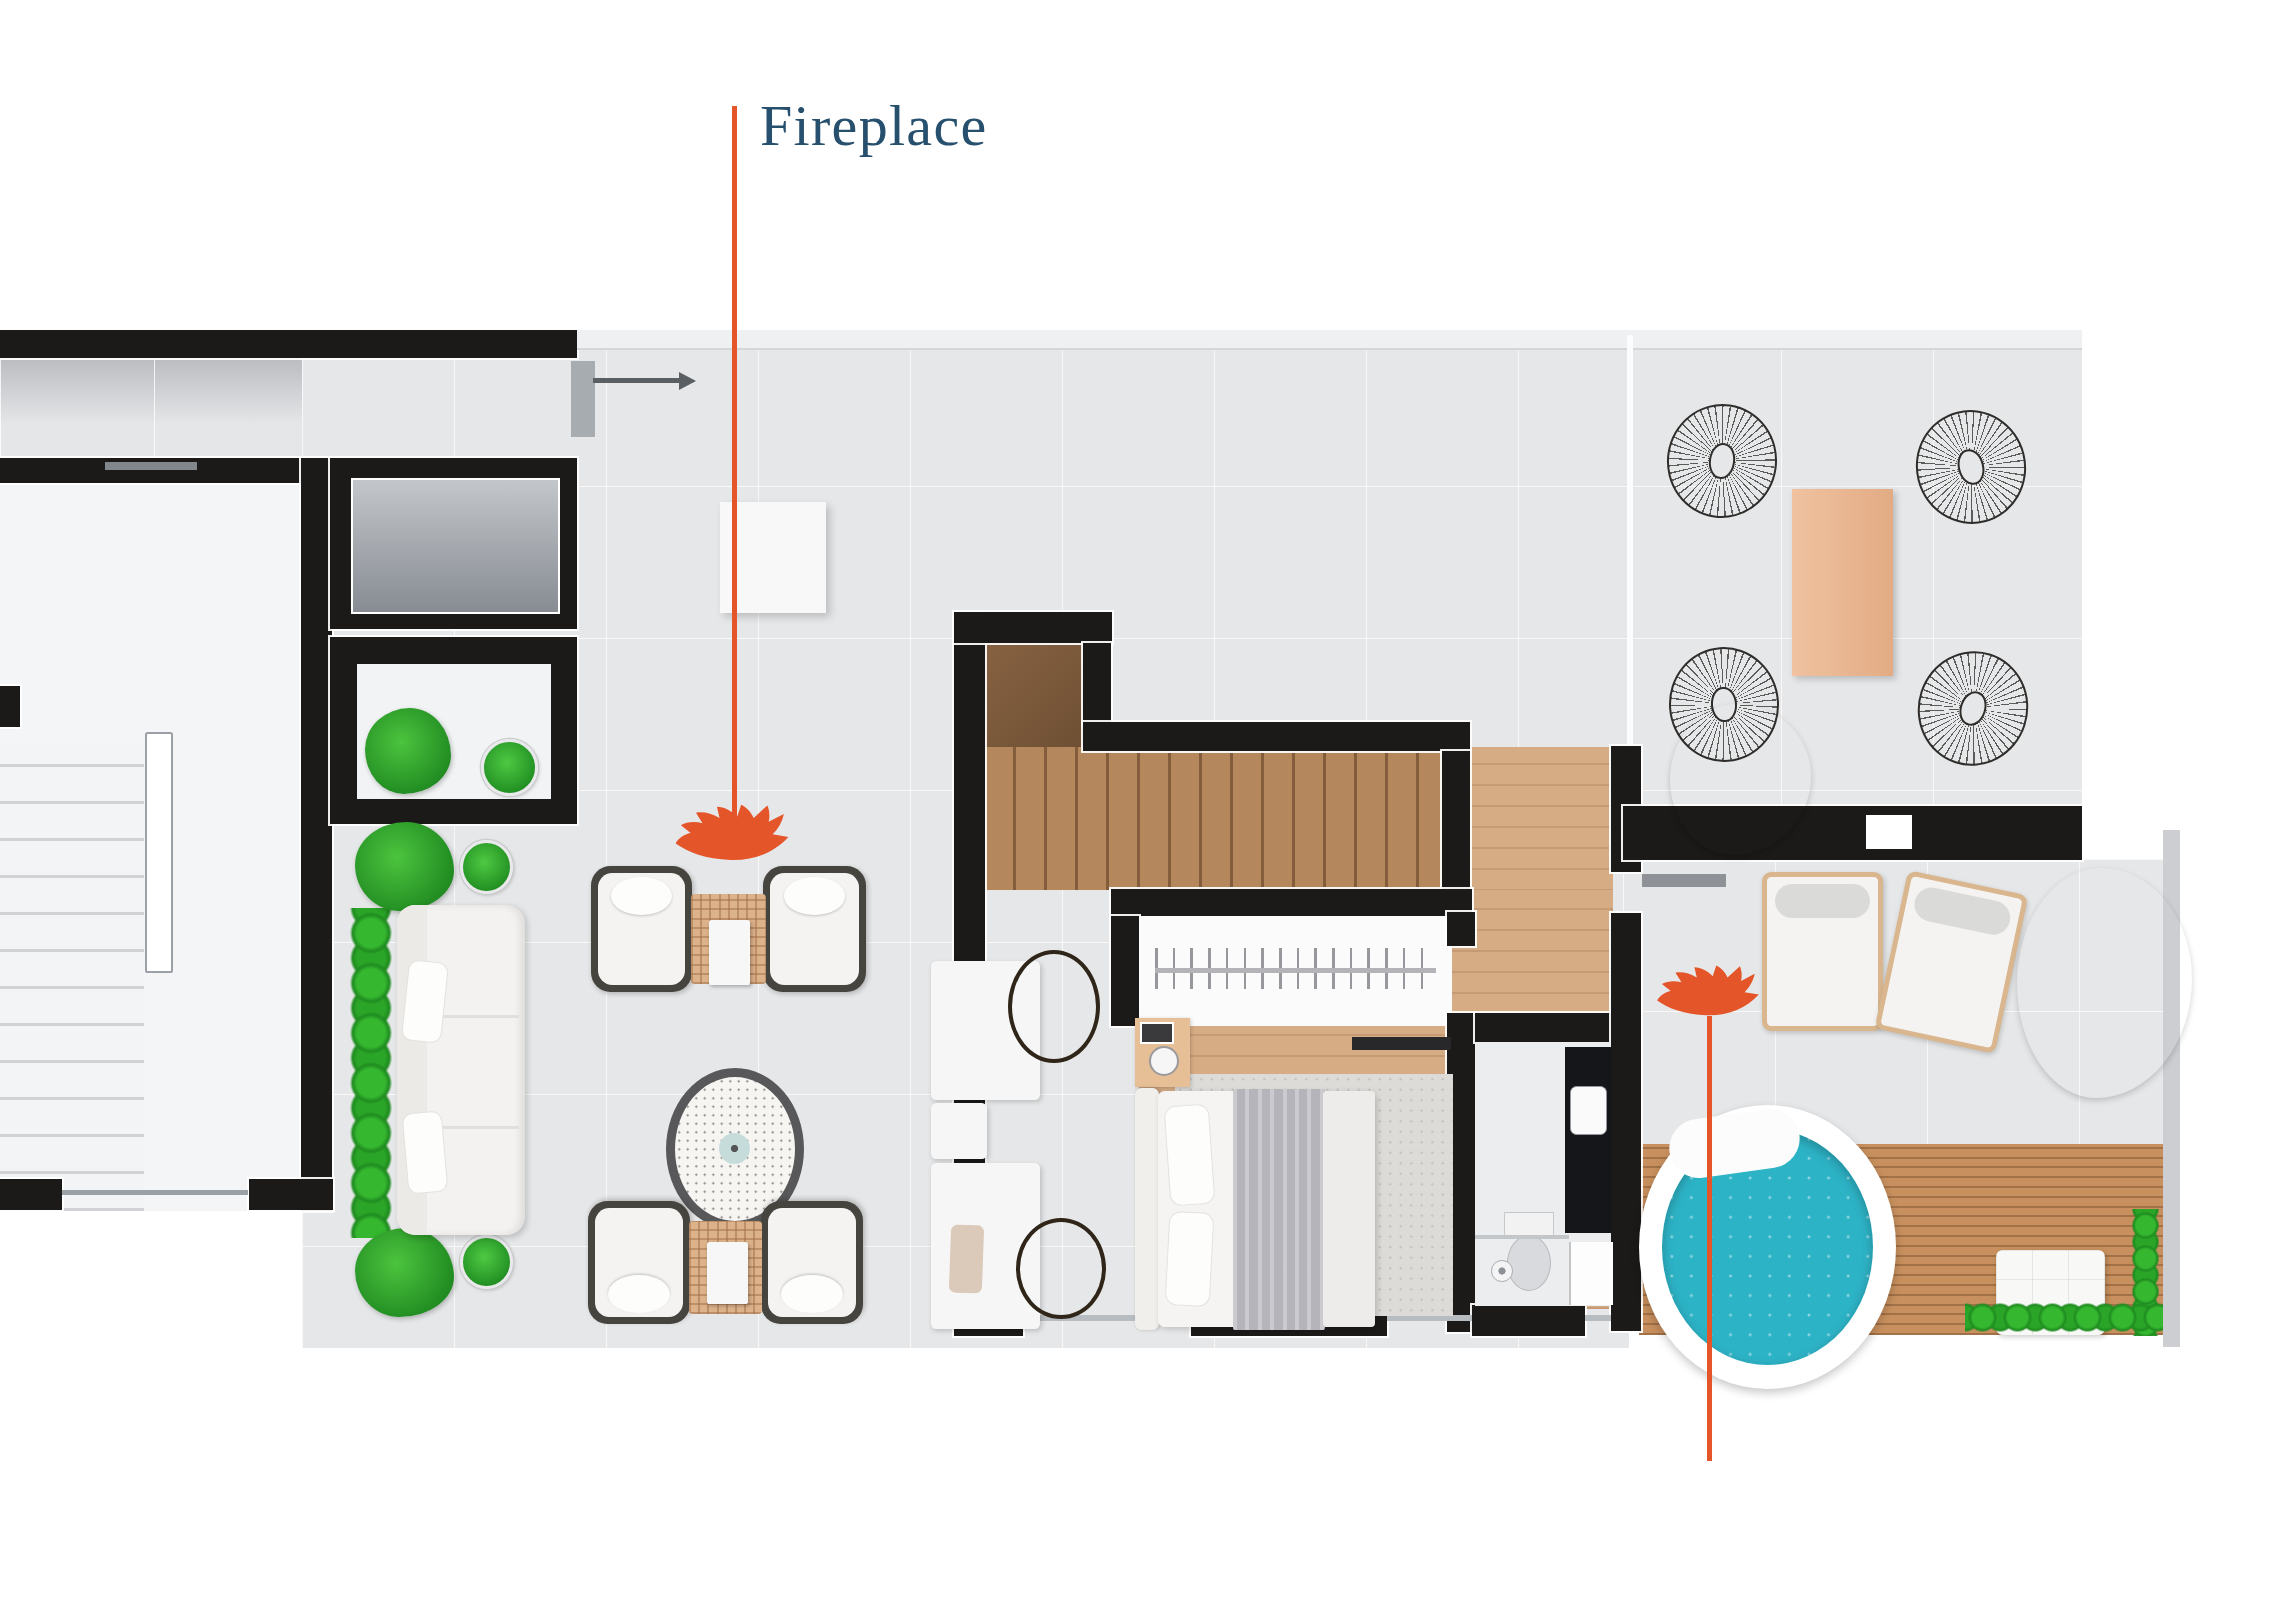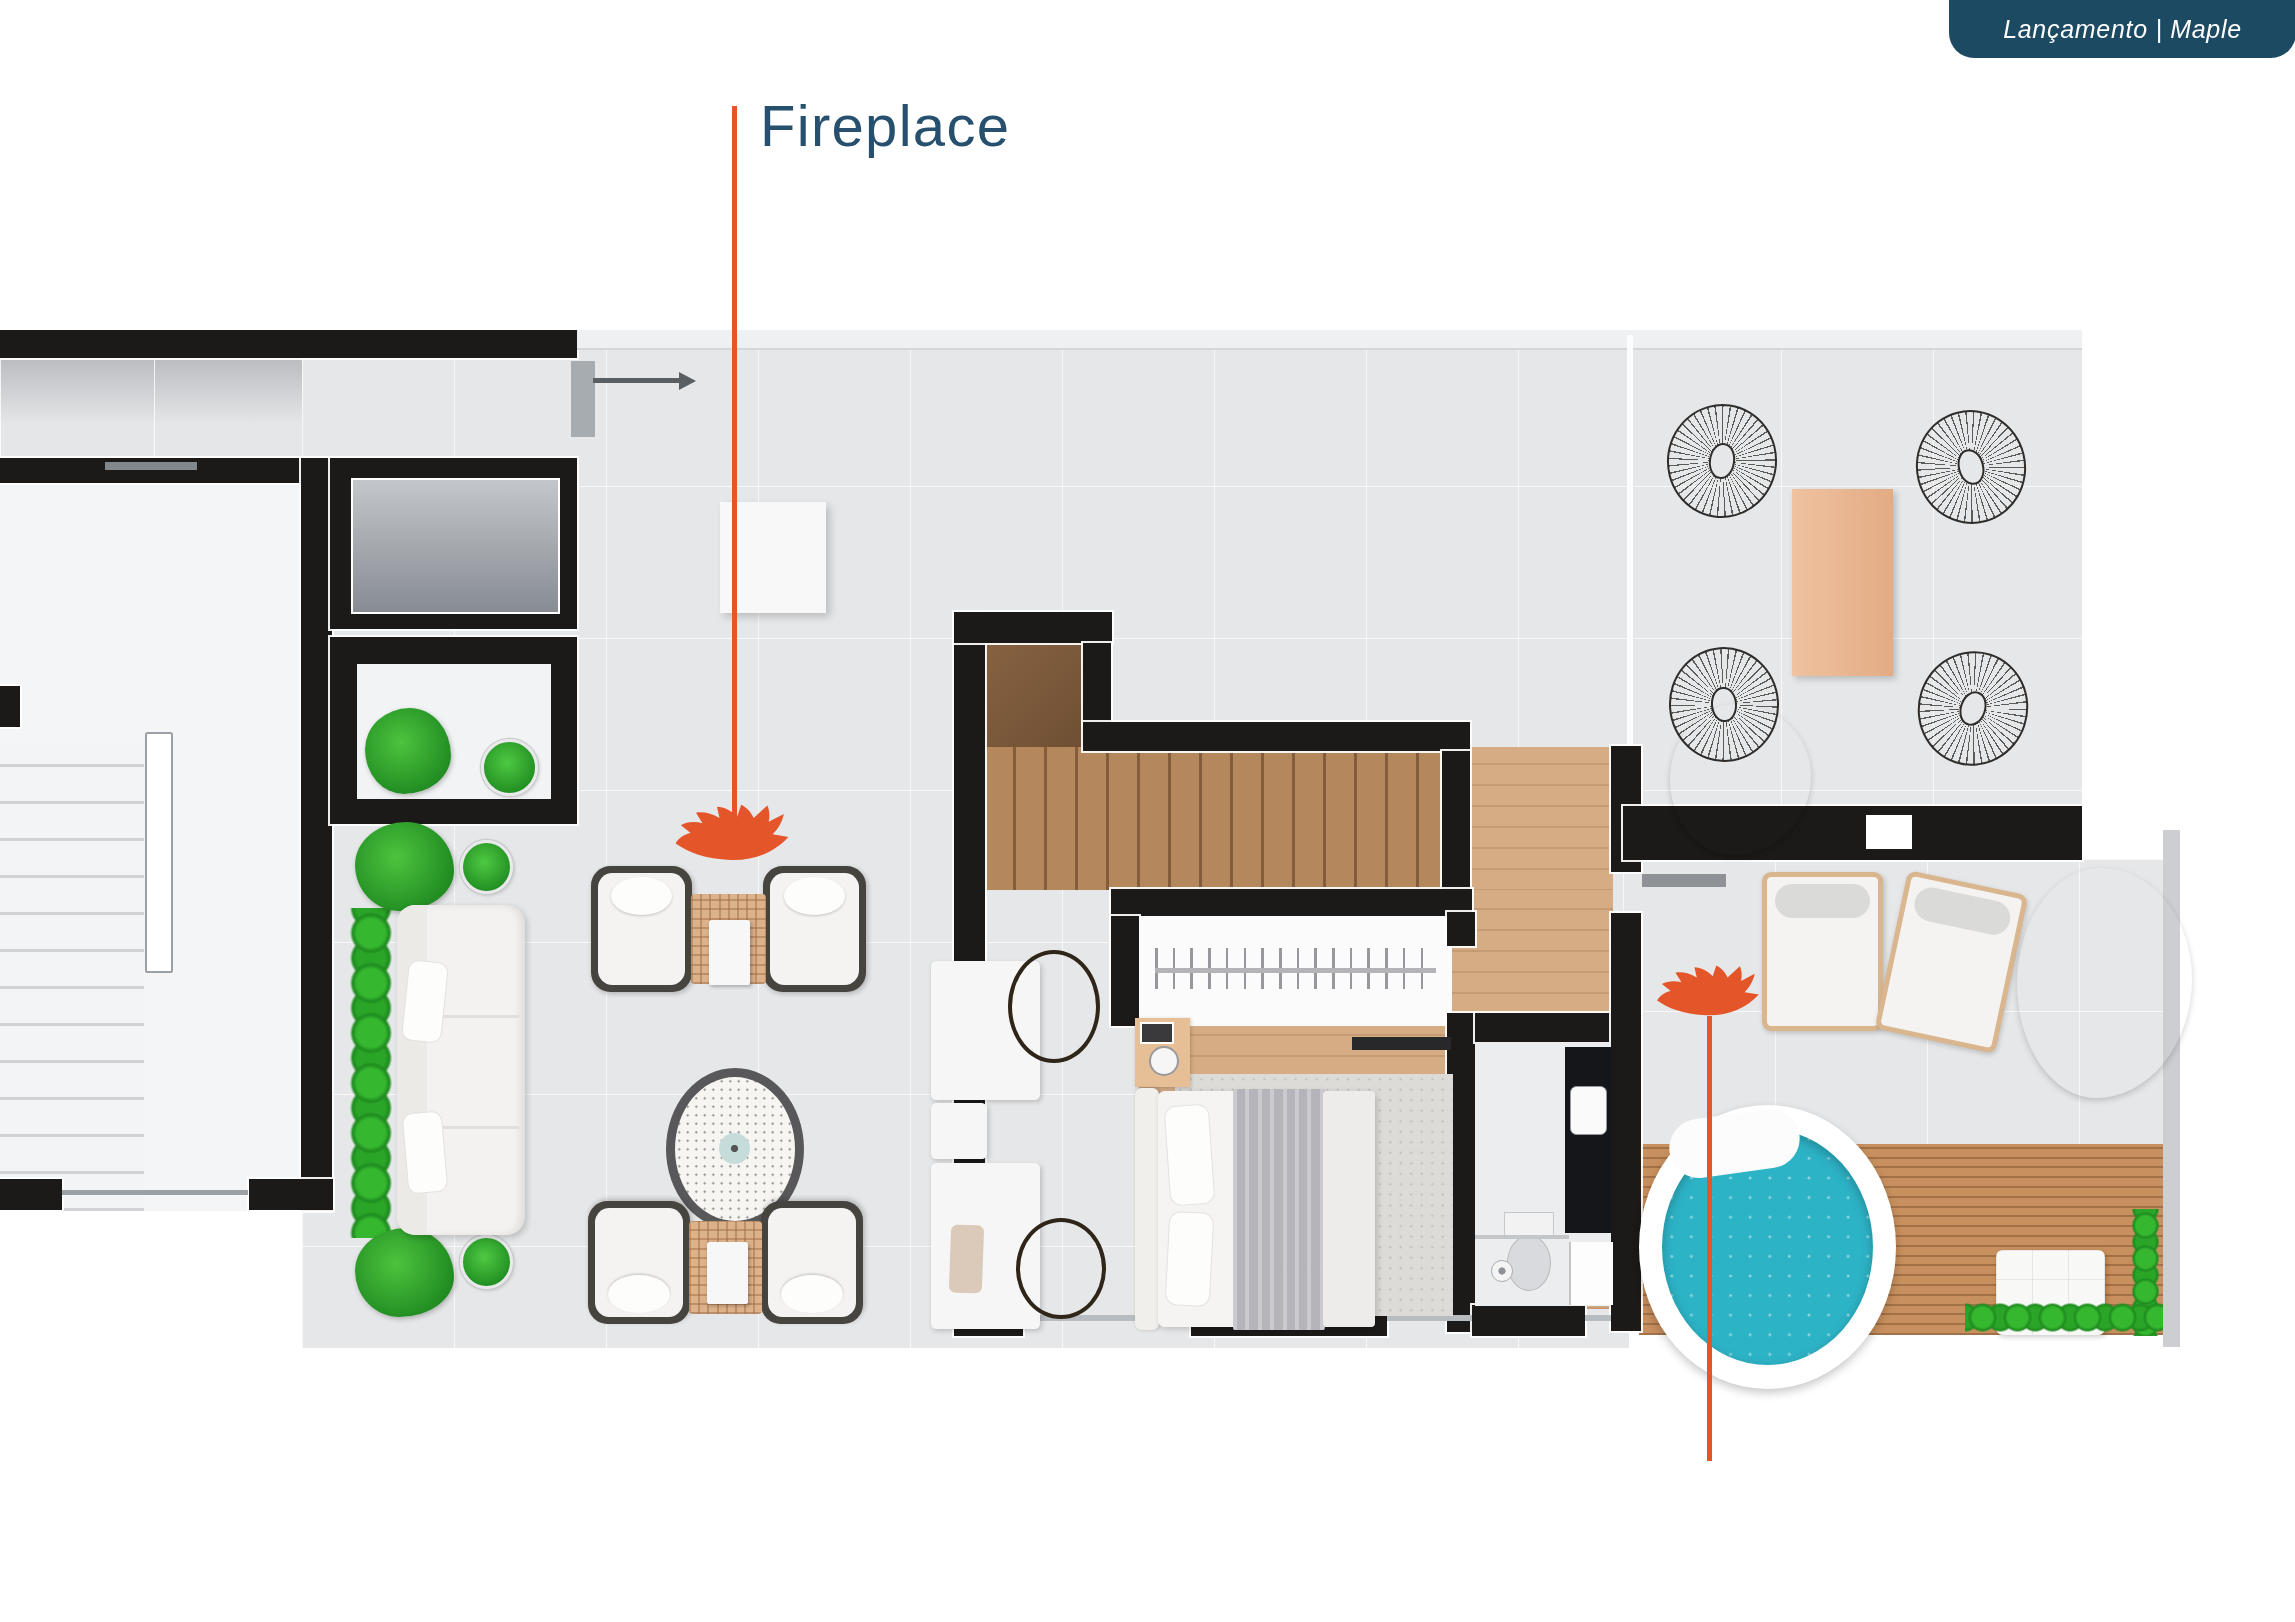--- a/index.html
+++ b/index.html
@@ -247,25 +247,22 @@
   <div class="abs" style="left:1669px;top:1114px;width:131px;height:59px;background:#fcfcfc;border-radius:29.4px;transform:rotate(-8deg);"></div>
 
   <div class="ottoman" style="left:1996px;top:1250px;width:109px;height:85px;"></div>
   <div class="hedge-y" style="left:2129px;top:1209px;width:33px;height:127px;background-size:33px 33px,33px 33px;background-position:50% 0,50% 16.4px;"></div>
   <div class="hedge-x" style="left:1965px;top:1300px;width:198px;height:35px;"></div>
 
   <div class="leader" style="left:732px;top:106px;height:715px;"></div>
   <svg class="leaf" style="left:673px;top:804px;" width="118" height="58" viewBox="0 0 180 88">
     <path fill="var(--accent-orange,#e4552a)" d="M4 60 C22 73 50 84 88 85 C124 86 154 74 176 50 L152 46 C161 37 167 26 169 15 L146 27 C148 18 147 9 144 2 L123 21 C119 12 112 5 104 1 L98 19 C89 10 78 4 67 4 L71 21 C59 14 46 11 35 13 L45 29 C33 26 21 27 12 32 L27 44 C17 46 8 52 4 60 Z"></path>
   </svg>
-  <div class="plan-label" style="left:760px;top:92px;">Fireplace</div>
+  <div class="plan-label" style="left:760px;top:92px;font-family:Liberation Serif, serif;">Fireplace</div>
 
   <div class="leader" style="left:1707px;top:1016px;height:445px;"></div>
   <svg class="leaf" style="left:1649px;top:965px;" width="118" height="52" viewBox="0 0 180 88">
     <path fill="var(--accent-orange,#e4552a)" d="M4 60 C22 73 50 84 88 85 C124 86 154 74 176 50 L152 46 C161 37 167 26 169 15 L146 27 C148 18 147 9 144 2 L123 21 C119 12 112 5 104 1 L98 19 C89 10 78 4 67 4 L71 21 C59 14 46 11 35 13 L45 29 C33 26 21 27 12 32 L27 44 C17 46 8 52 4 60 Z"></path>
   </svg>
 
-  <div class="badge">
-    <span>Lançamento | Maple</span>
-  </div>
 
 </div>
 
 
 </body></html>

